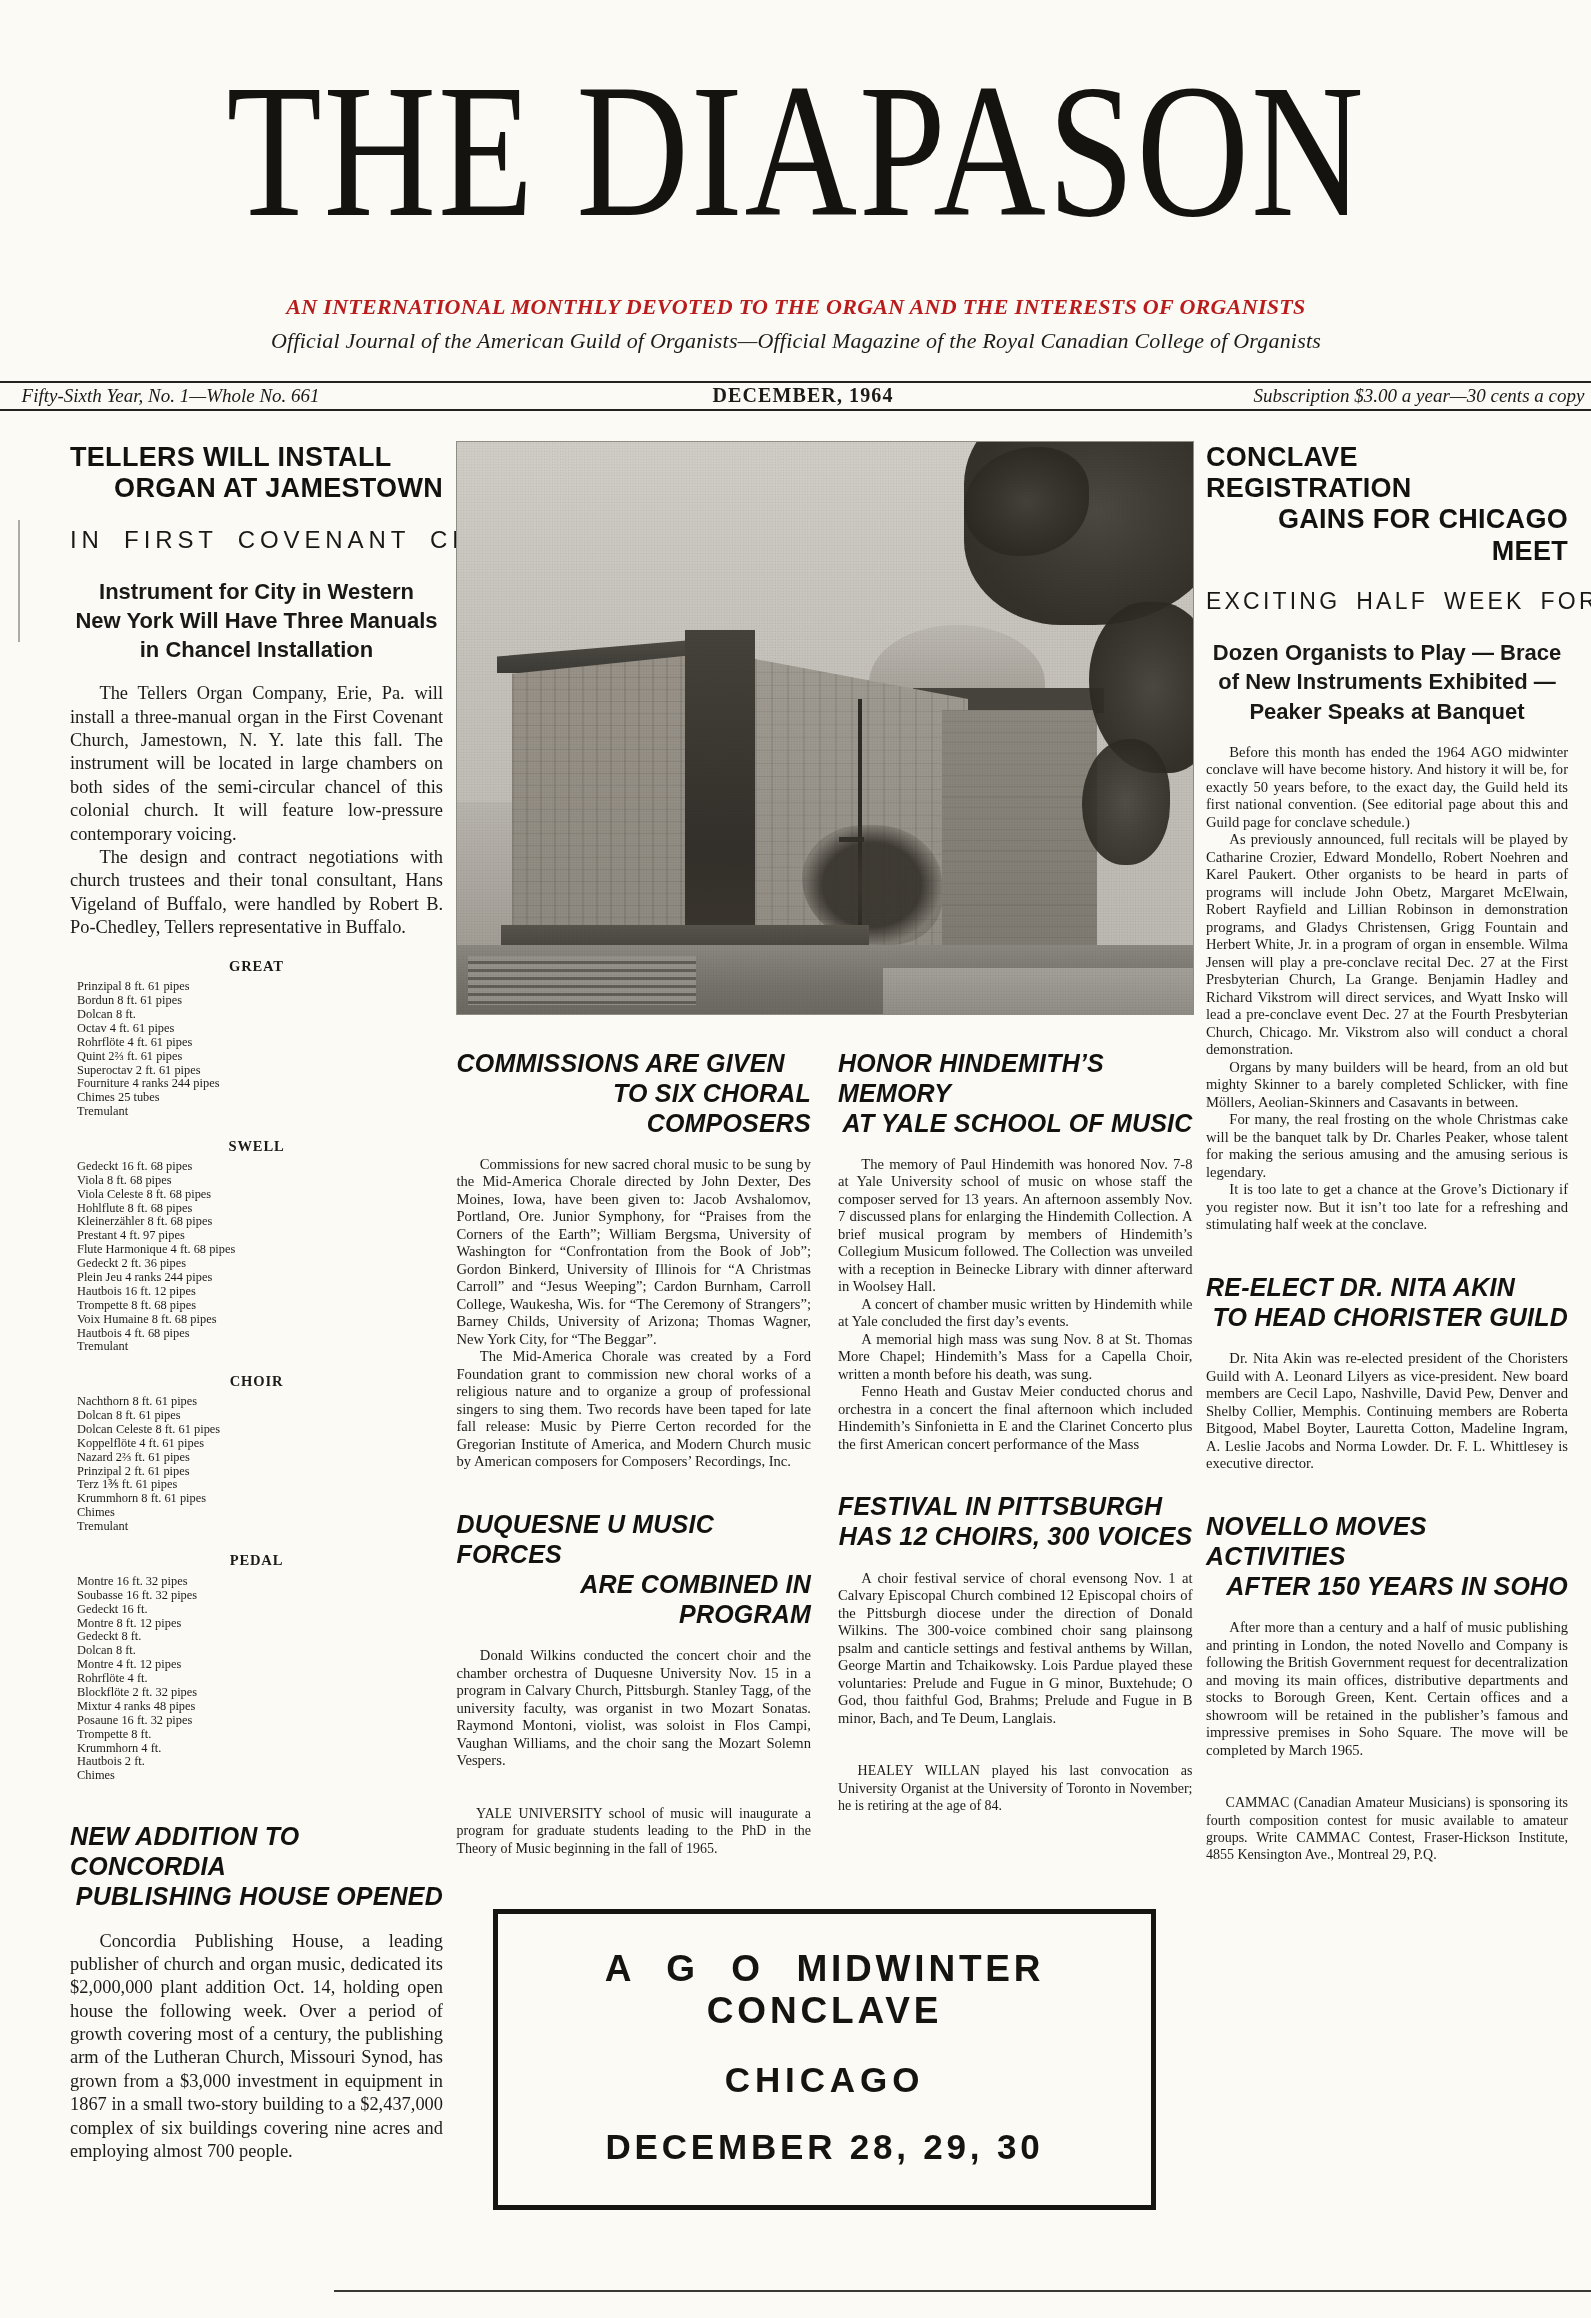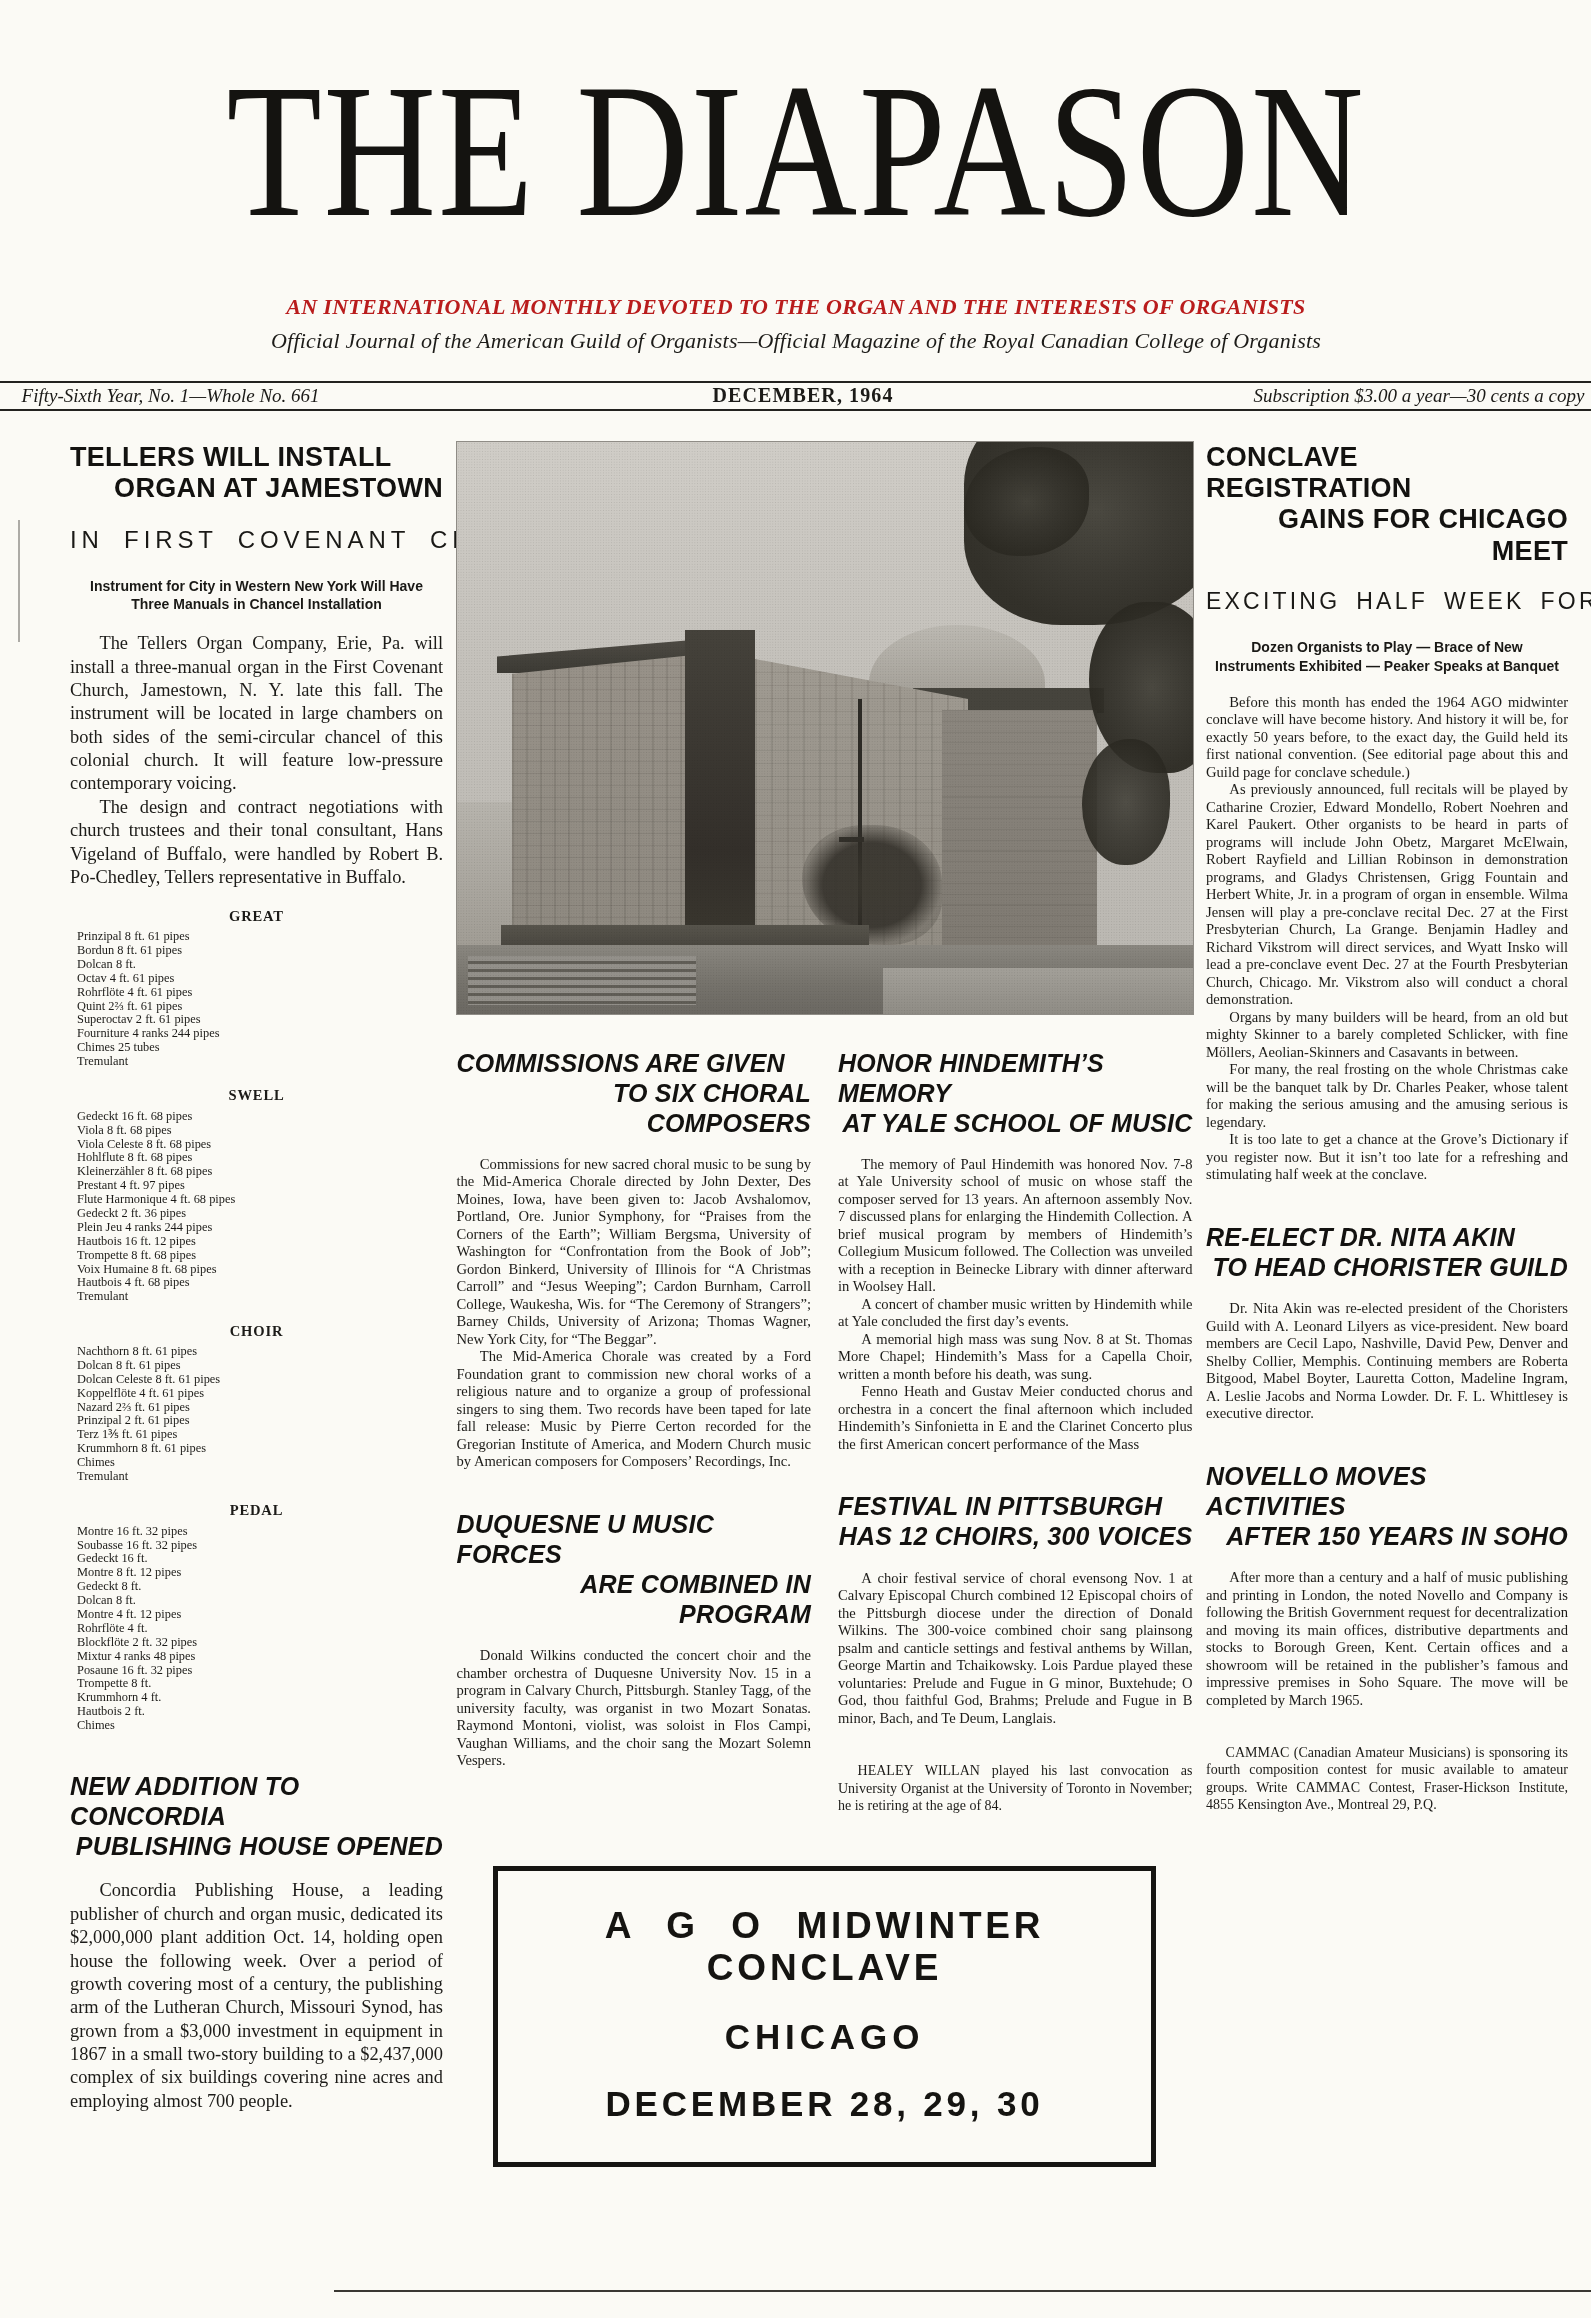--- a/index.html
+++ b/index.html
@@ -58,21 +58,21 @@
   .hl .l2{display:block;text-align:right;}
   .hl-big{font-size:27px;line-height:1.16;letter-spacing:0.3px;}
   .hl-italic{font-size:25px;line-height:1.2;font-style:italic;letter-spacing:0.2px;}
   .subhead{
     font-family:"Liberation Sans",sans-serif;font-weight:400;
     font-size:24px;letter-spacing:4.9px;word-spacing:8.7px;color:#1a1916;
     margin-top:21.6px;white-space:nowrap;
   }
   .deck{
     font-family:"Liberation Sans",sans-serif;font-weight:700;
-    font-size:14px;line-height:1.32;text-align:center;color:#1a1916;
+    font-size:22px;line-height:1.32;text-align:center;color:#1a1916;
     margin-top:23px;padding:0 5.4px;
   }
   
   .bp{ text-align:justify;text-indent:1.6em; }
   .lead .bp{font-size:18.4px;line-height:1.27;}
   .small-body .bp{font-size:14.6px;line-height:1.2;}
   .note{
     font-size:14px;line-height:1.24;text-align:justify;text-indent:1.4em;
     margin-top:35px;
   }
@@ -343,20 +343,21 @@
         <article class="article">
           <h2 class="hl hl-italic">
             <span class="l1">DUQUESNE U MUSIC FORCES</span>
             <span class="l2">ARE COMBINED IN PROGRAM</span>
           </h2>
           <div class="body-block">
               <p class="bp">Donald Wilkins conducted the concert choir and the chamber orchestra of Duquesne University Nov. 15 in a program in Calvary Church, Pittsburgh. Stanley Tagg, of the university faculty, was organist in two Mozart Sonatas. Raymond Montoni, violist, was soloist in Flos Campi, Vaughan Williams, and the choir sang the Mozart Solemn Vespers.</p>
             </div>
         </article>
 
+        <p class="note">YALE UNIVERSITY school of music will inaugurate a program for graduate students leading to the PhD in the Theory of Music beginning in the fall of 1965.</p>
       </div>
 
       <div>
         <article class="article">
           <h2 class="hl hl-italic">
             <span class="l1">HONOR HINDEMITH’S MEMORY</span>
             <span class="l2">AT YALE SCHOOL OF MUSIC</span>
           </h2>
           <div class="body-block">
               <p class="bp">The memory of Paul Hindemith was honored Nov. 7-8 at Yale University school of music on whose staff the composer served for 13 years. An afternoon assembly Nov. 7 discussed plans for enlarging the Hindemith Collection. A brief musical program by members of Hindemith’s Collegium Musicum followed. The Collection was unveiled with a reception in Beinecke Library with dinner afterward in Woolsey Hall.</p>

